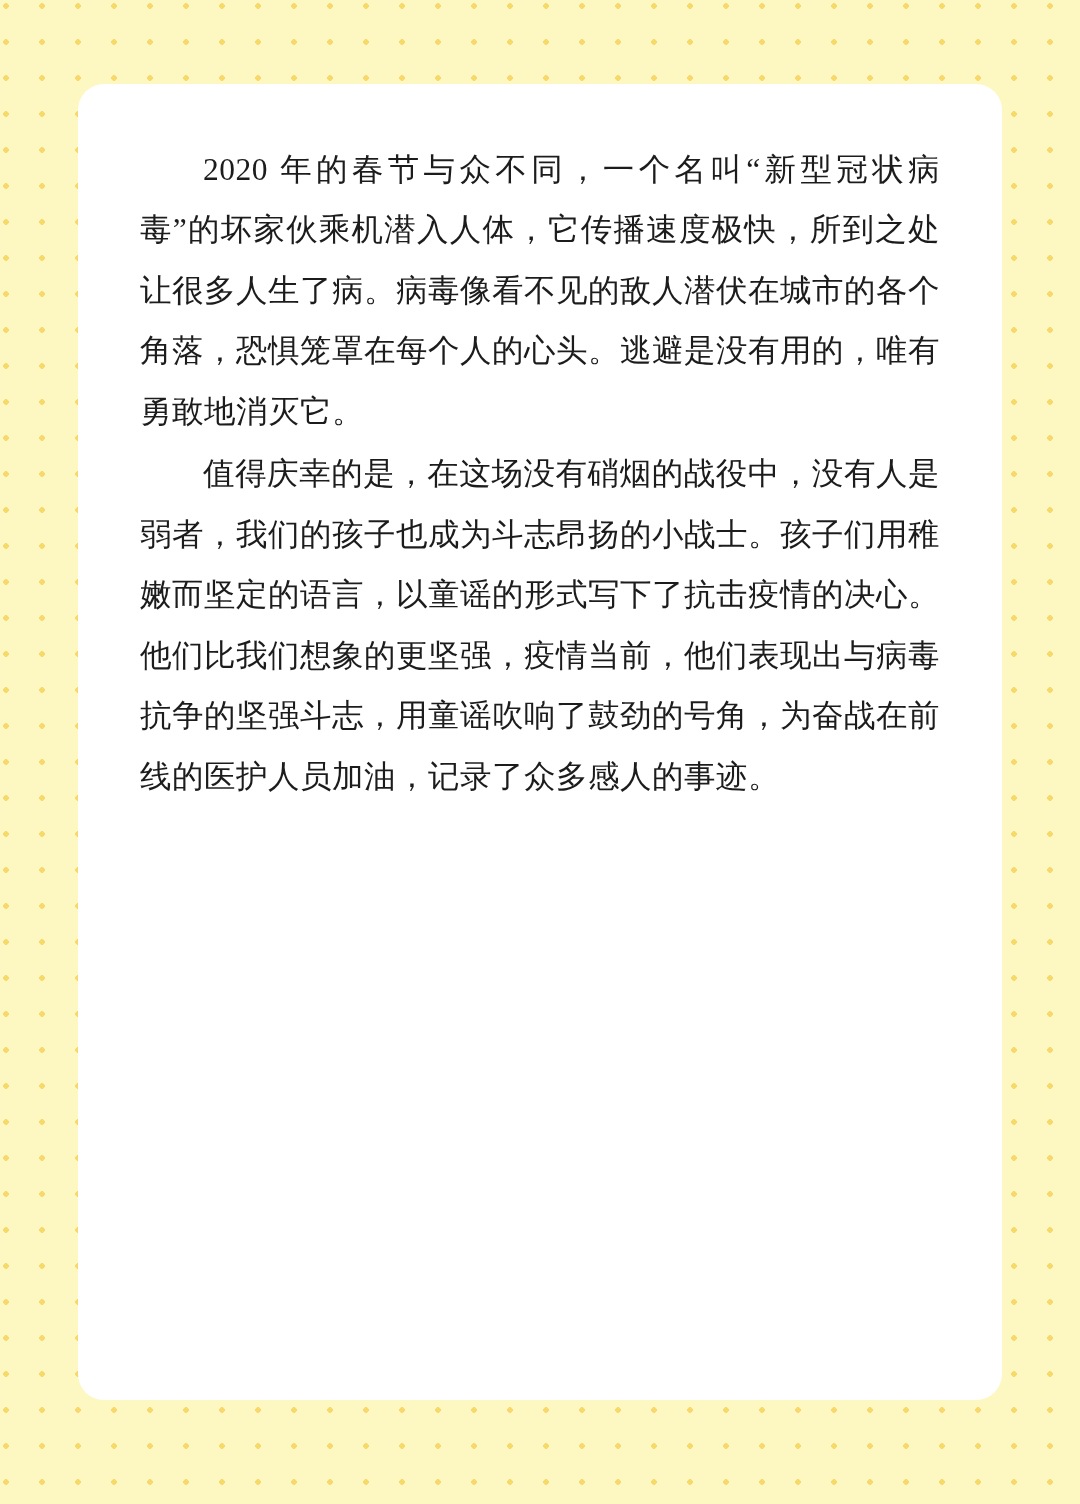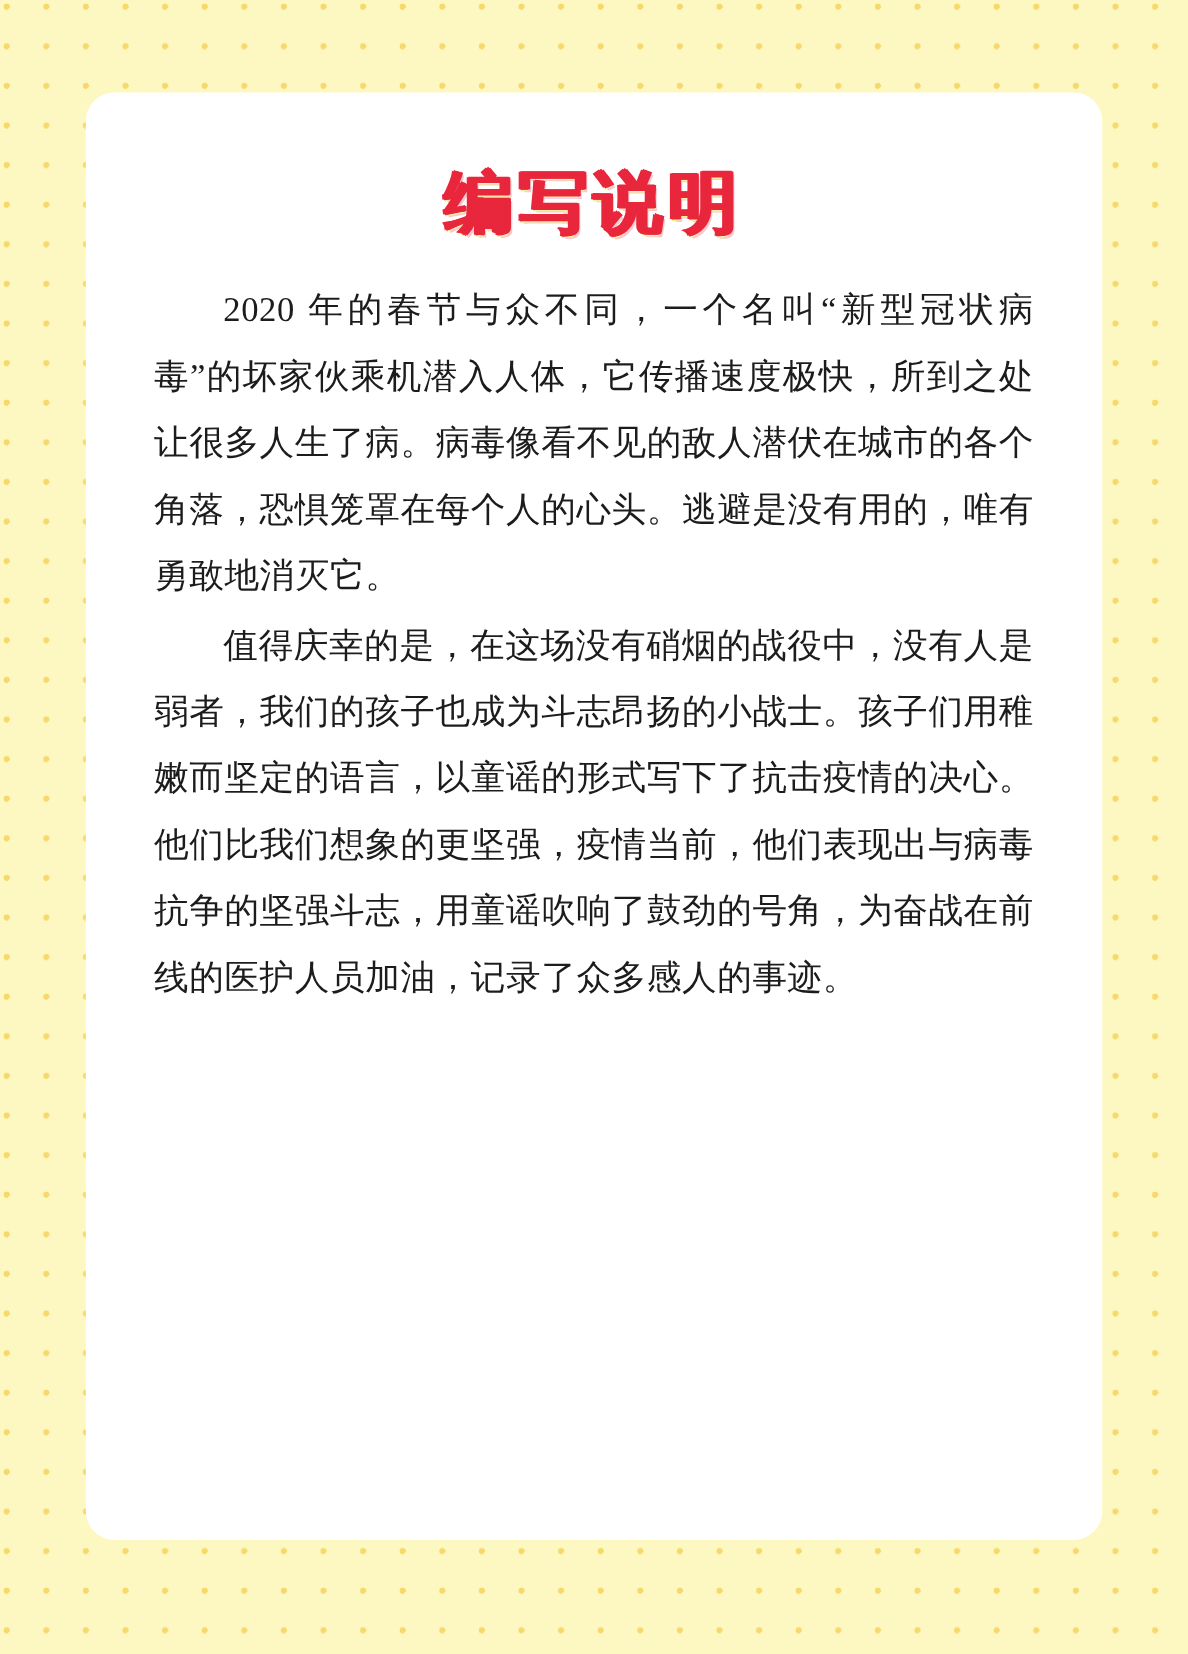--- a/index.html
+++ b/index.html
@@ -60,17 +60,16 @@
     margin: 0 0 2px 0;
     letter-spacing: 0.5px;
     font-family: "Liberation Serif", "DejaVu Serif", serif;
   }
 </style>
 </head>
 <body>
 
 <div id="page">
   <div id="card">
-    <h1 id="title">编写说明</h1>
     <p class="para">2020 年的春节与众不同，一个名叫“新型冠状病毒”的坏家伙乘机潜入人体，它传播速度极快，所到之处让很多人生了病。病毒像看不见的敌人潜伏在城市的各个角落，恐惧笼罩在每个人的心头。逃避是没有用的，唯有勇敢地消灭它。</p>
     <p class="para">值得庆幸的是，在这场没有硝烟的战役中，没有人是弱者，我们的孩子也成为斗志昂扬的小战士。孩子们用稚嫩而坚定的语言，以童谣的形式写下了抗击疫情的决心。他们比我们想象的更坚强，疫情当前，他们表现出与病毒抗争的坚强斗志，用童谣吹响了鼓劲的号角，为奋战在前线的医护人员加油，记录了众多感人的事迹。</p>
   </div>
 </div>
 
 </body></html>

